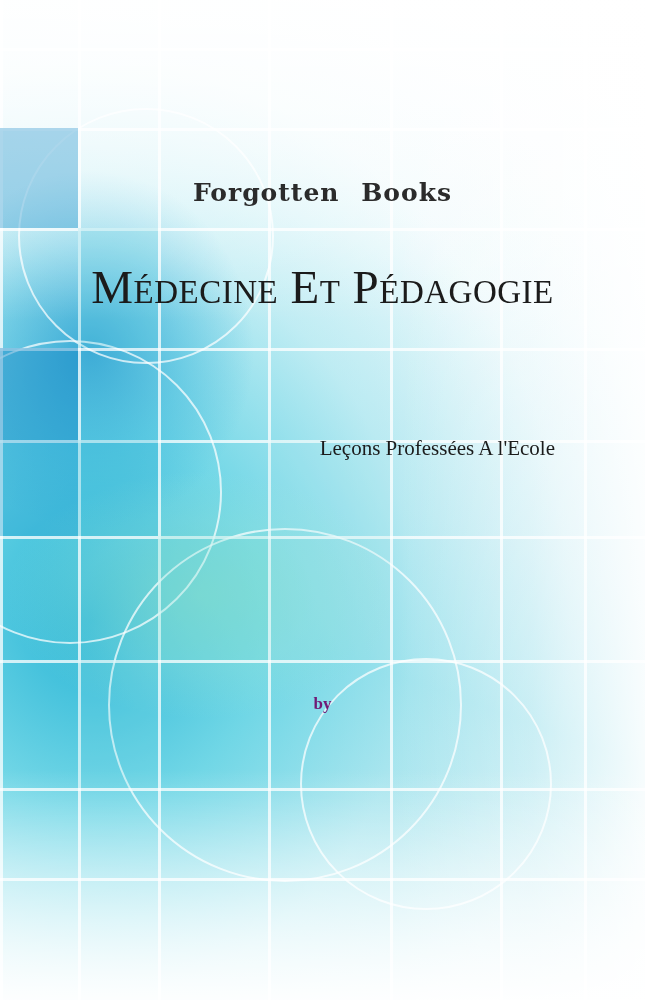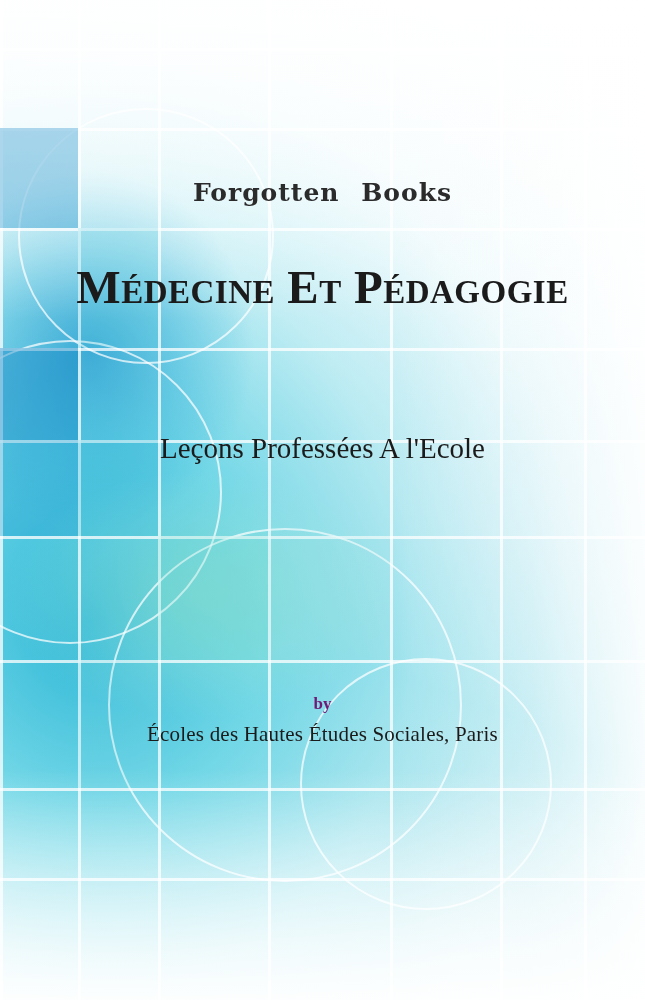--- a/index.html
+++ b/index.html
@@ -119,32 +119,32 @@
     position: absolute;
     left: 60px;
     right: 60px;
     top: 252px;
     font-family: "Liberation Serif", serif;
     font-size: 47px;
     line-height: 70px;
     color: #1b1b1b;
     font-variant: small-caps;
     letter-spacing: 0.5px;
-    font-weight: bold;
   }
 
   .subtitle {
     position: absolute;
     left: 90px;
     right: 90px;
     top: 432px;
     font-family: "Liberation Serif", serif;
-    font-size: 29px;
+    font-size: 21px;
     line-height: 33px;
     color: #1b1b1b;
+    text-align: right;
   }
 
   .by {
     position: absolute;
     left: 0; right: 0;
     top: 694px;
     font-family: "Liberation Serif", serif;
     font-size: 17px;
     font-weight: 700;
     color: #701a75;
@@ -216,17 +216,16 @@
     </div>
 
     <div class="title">Médecine Et Pédagogie</div>
 
     <div class="subtitle">
       <div>Leçons Professées A l'Ecole</div>
     </div>
 
     <div class="by">by</div>
 
-    <div class="author">Écoles des Hautes Études Sociales, Paris</div>
 
   </div>
 
 </div>
 
 </body></html>

